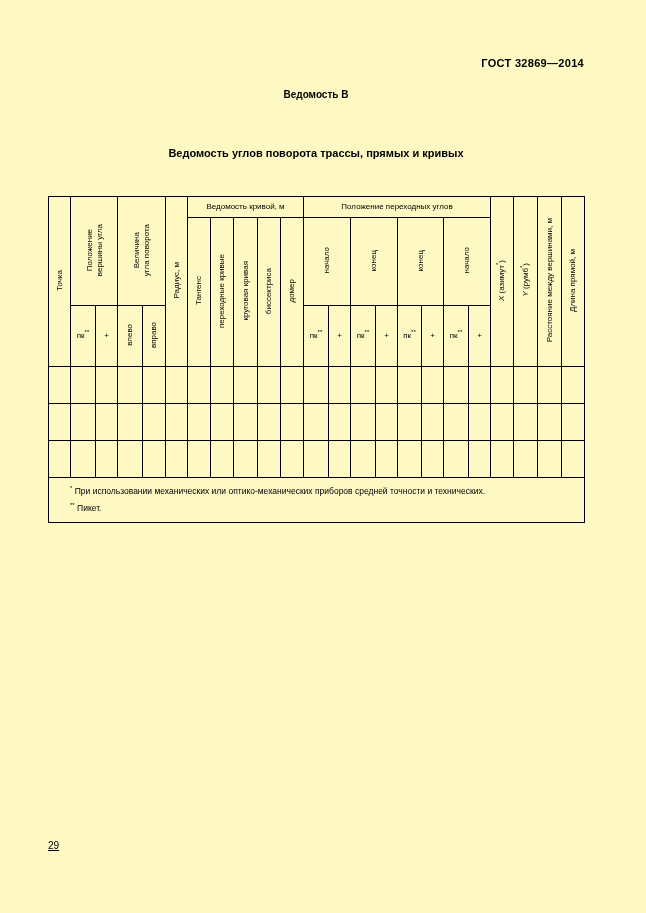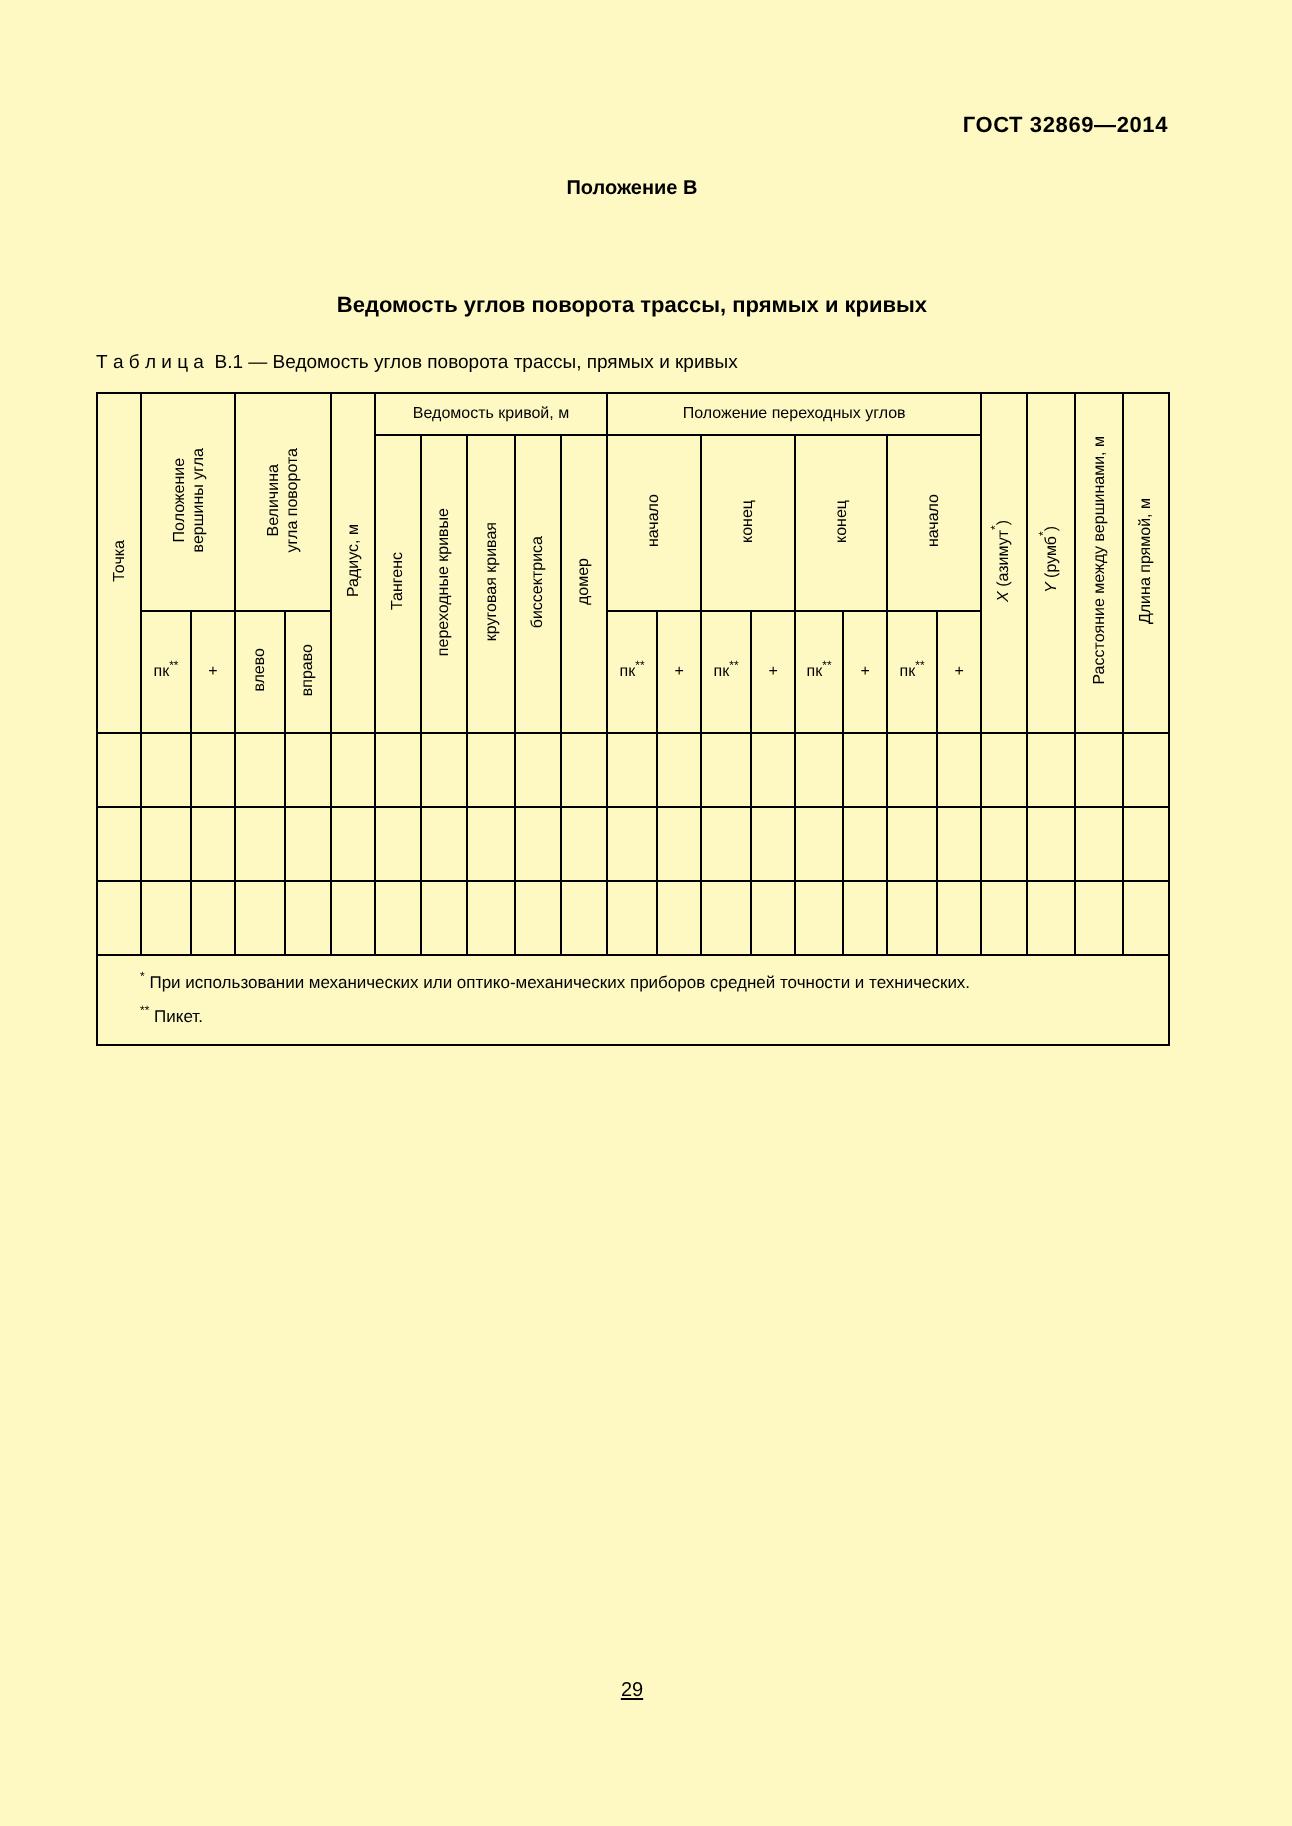--- a/index.html
+++ b/index.html
@@ -51,37 +51,36 @@
     white-space:nowrap;
     line-height:9.5px;
   }
   .vtext .ln{display:block;}
   sup{font-size:6px;line-height:0;}
   .it{font-style:italic;}
   td.fn-cell{text-align:left;vertical-align:top;padding:9px 6px 2px 21px;}
   .fn-line{margin:0 0 7px 0;font-size:8.5px;}
   .pgnum{
     position:absolute;top:840px;left:48px;width:536px;
-    text-align:center;font-size:10px;text-decoration:underline;
+    text-align:left;font-size:10px;text-decoration:underline;
   }
 </style>
 </head>
 <body>
 
 <div class="page">
 
   <div class="doc-number">ГОСТ 32869—2014</div>
 
   <div class="appendix">
-    <div>Положение В</div>
+    <div>Ведомость В</div>
   </div>
 
   <div class="doc-title">Ведомость углов поворота трассы, прямых и кривых</div>
 
-  <div class="caption"><span>Т а б л и ц а</span>&nbsp;&nbsp;<span>В.1</span> <span>—</span> <span>Ведомость углов поворота трассы, прямых и кривых</span></div>
 
   <div class="tbl-wrap">
   <table>
     <colgroup>
       <col style="width:22px">
           <col style="width:25px">
           <col style="width:22px">
       <col style="width:25px">
           <col style="width:23px">
           <col style="width:22px">

